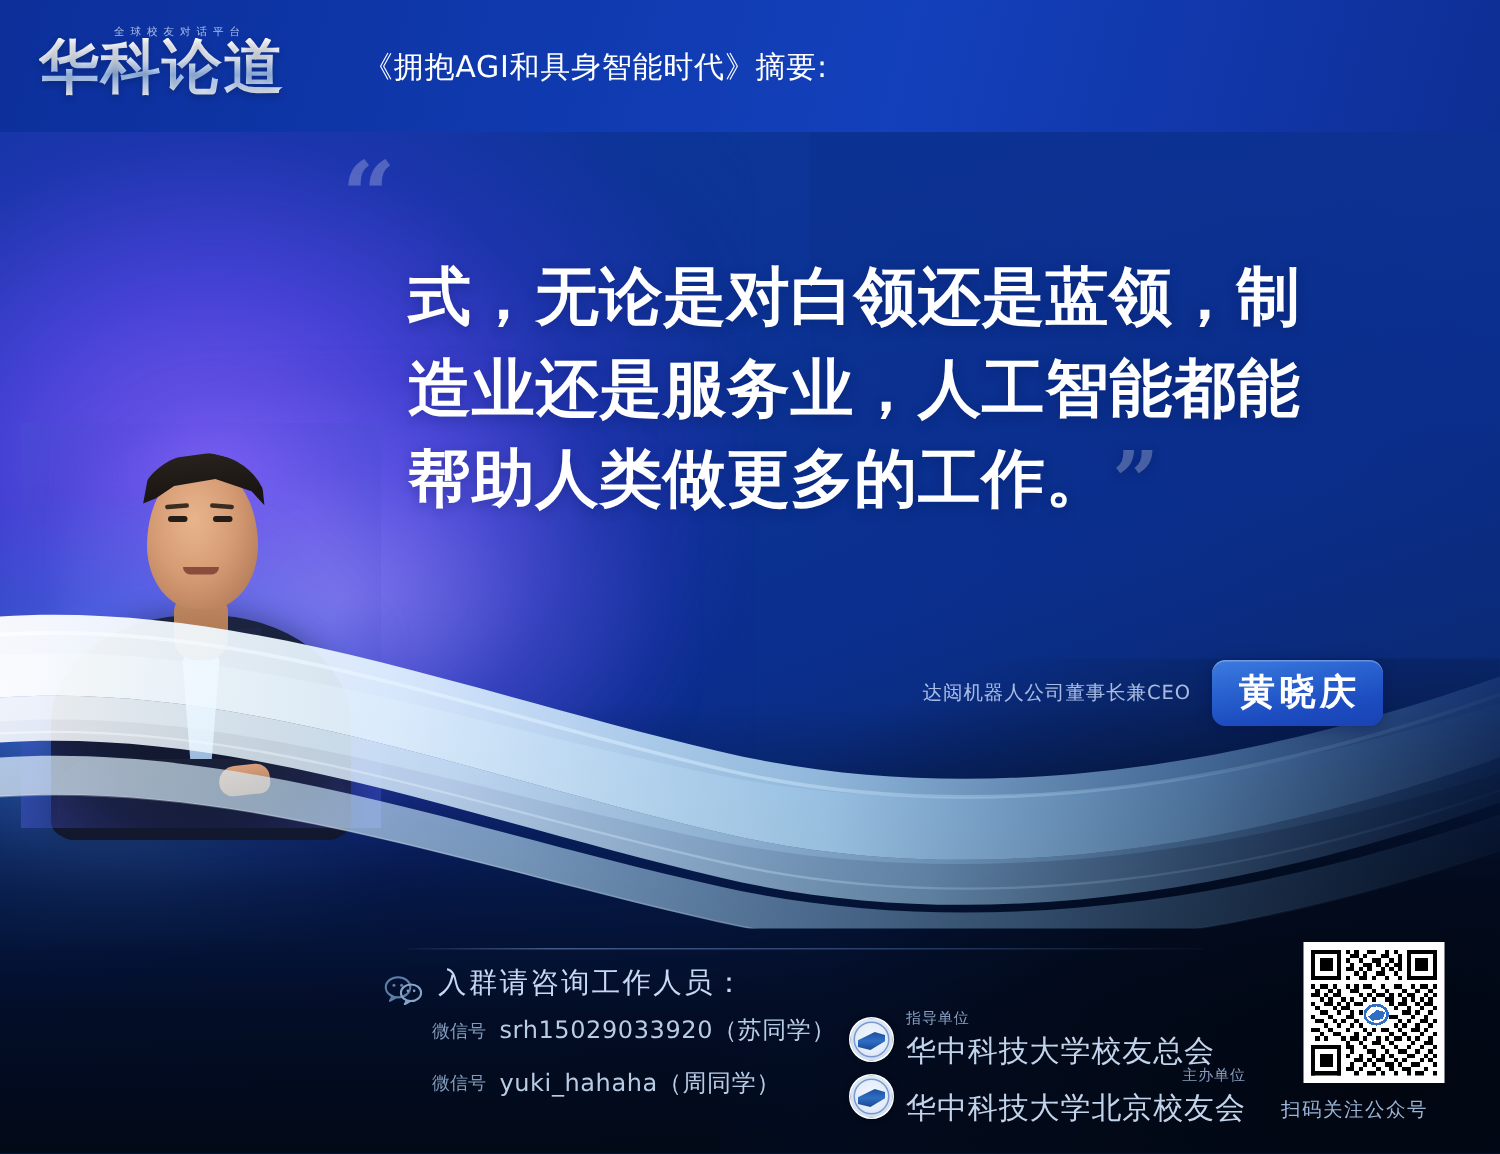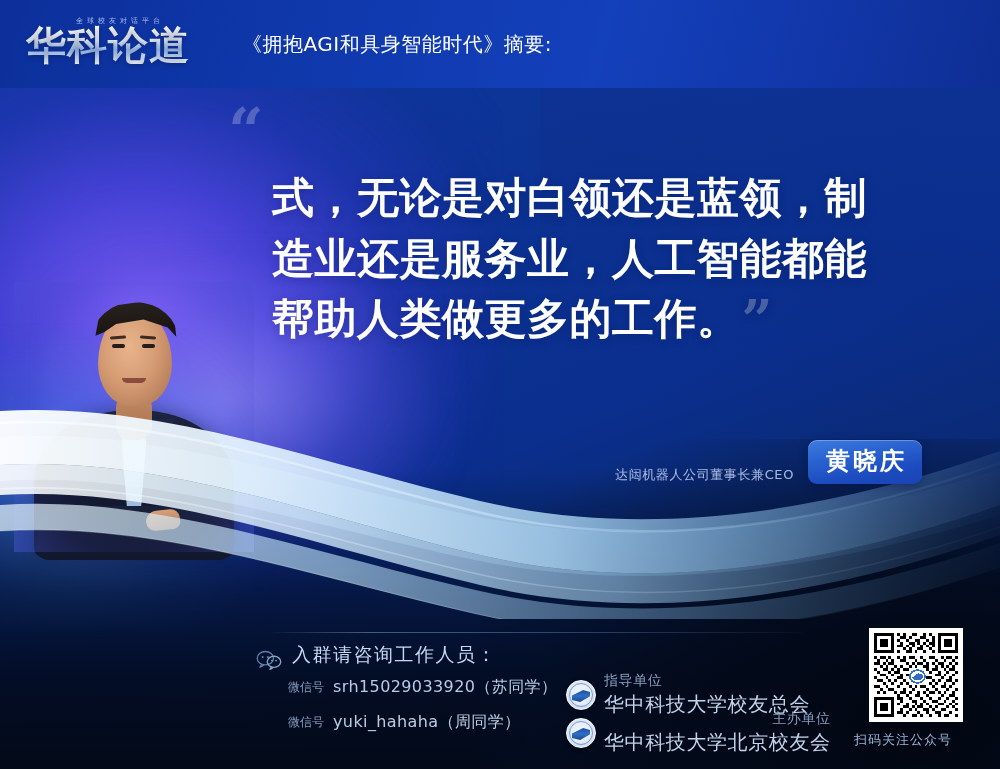--- a/index.html
+++ b/index.html
@@ -144,21 +144,21 @@
     font-family: "DejaVu Serif", "Liberation Serif", serif;
     font-weight: bold;
     margin-left: 2px;
   }
 
   
   .attrib {
     position: absolute;
     right: 78px; top: 440px;
     display: flex;
-    align-items: flex-end;
+    align-items: center;
     gap: 14px;
     z-index: 5;
   }
   .attrib-role {
     font-size: 13px;
     color: rgba(208,224,255,0.80);
     letter-spacing: 0.6px;
     white-space: nowrap;
     font-family: "DejaVu Sans", "Liberation Sans", sans-serif;
   }
@@ -367,21 +367,21 @@
   }
   .org-seal::before {
     content: "";
     position: absolute;
     left: 2px; top: 2px; right: 2px; bottom: 2px;
     border-radius: 50%;
     border: 1px solid rgba(40,90,170,0.55);
   }
   .org-txt { display: flex; flex-direction: column; gap: 1px; }
   .org-kind {
-    font-size: 14px;
+    font-size: 10px;
     color: rgba(160,185,220,0.85);
     letter-spacing: 0.6px;
     font-family: "DejaVu Sans", "Liberation Sans", sans-serif;
   }
   .org-name {
     font-size: 20px;
     color: #c2d4ec;
     letter-spacing: 0.6px;
     font-family: Liberation Serif, serif;
   }

